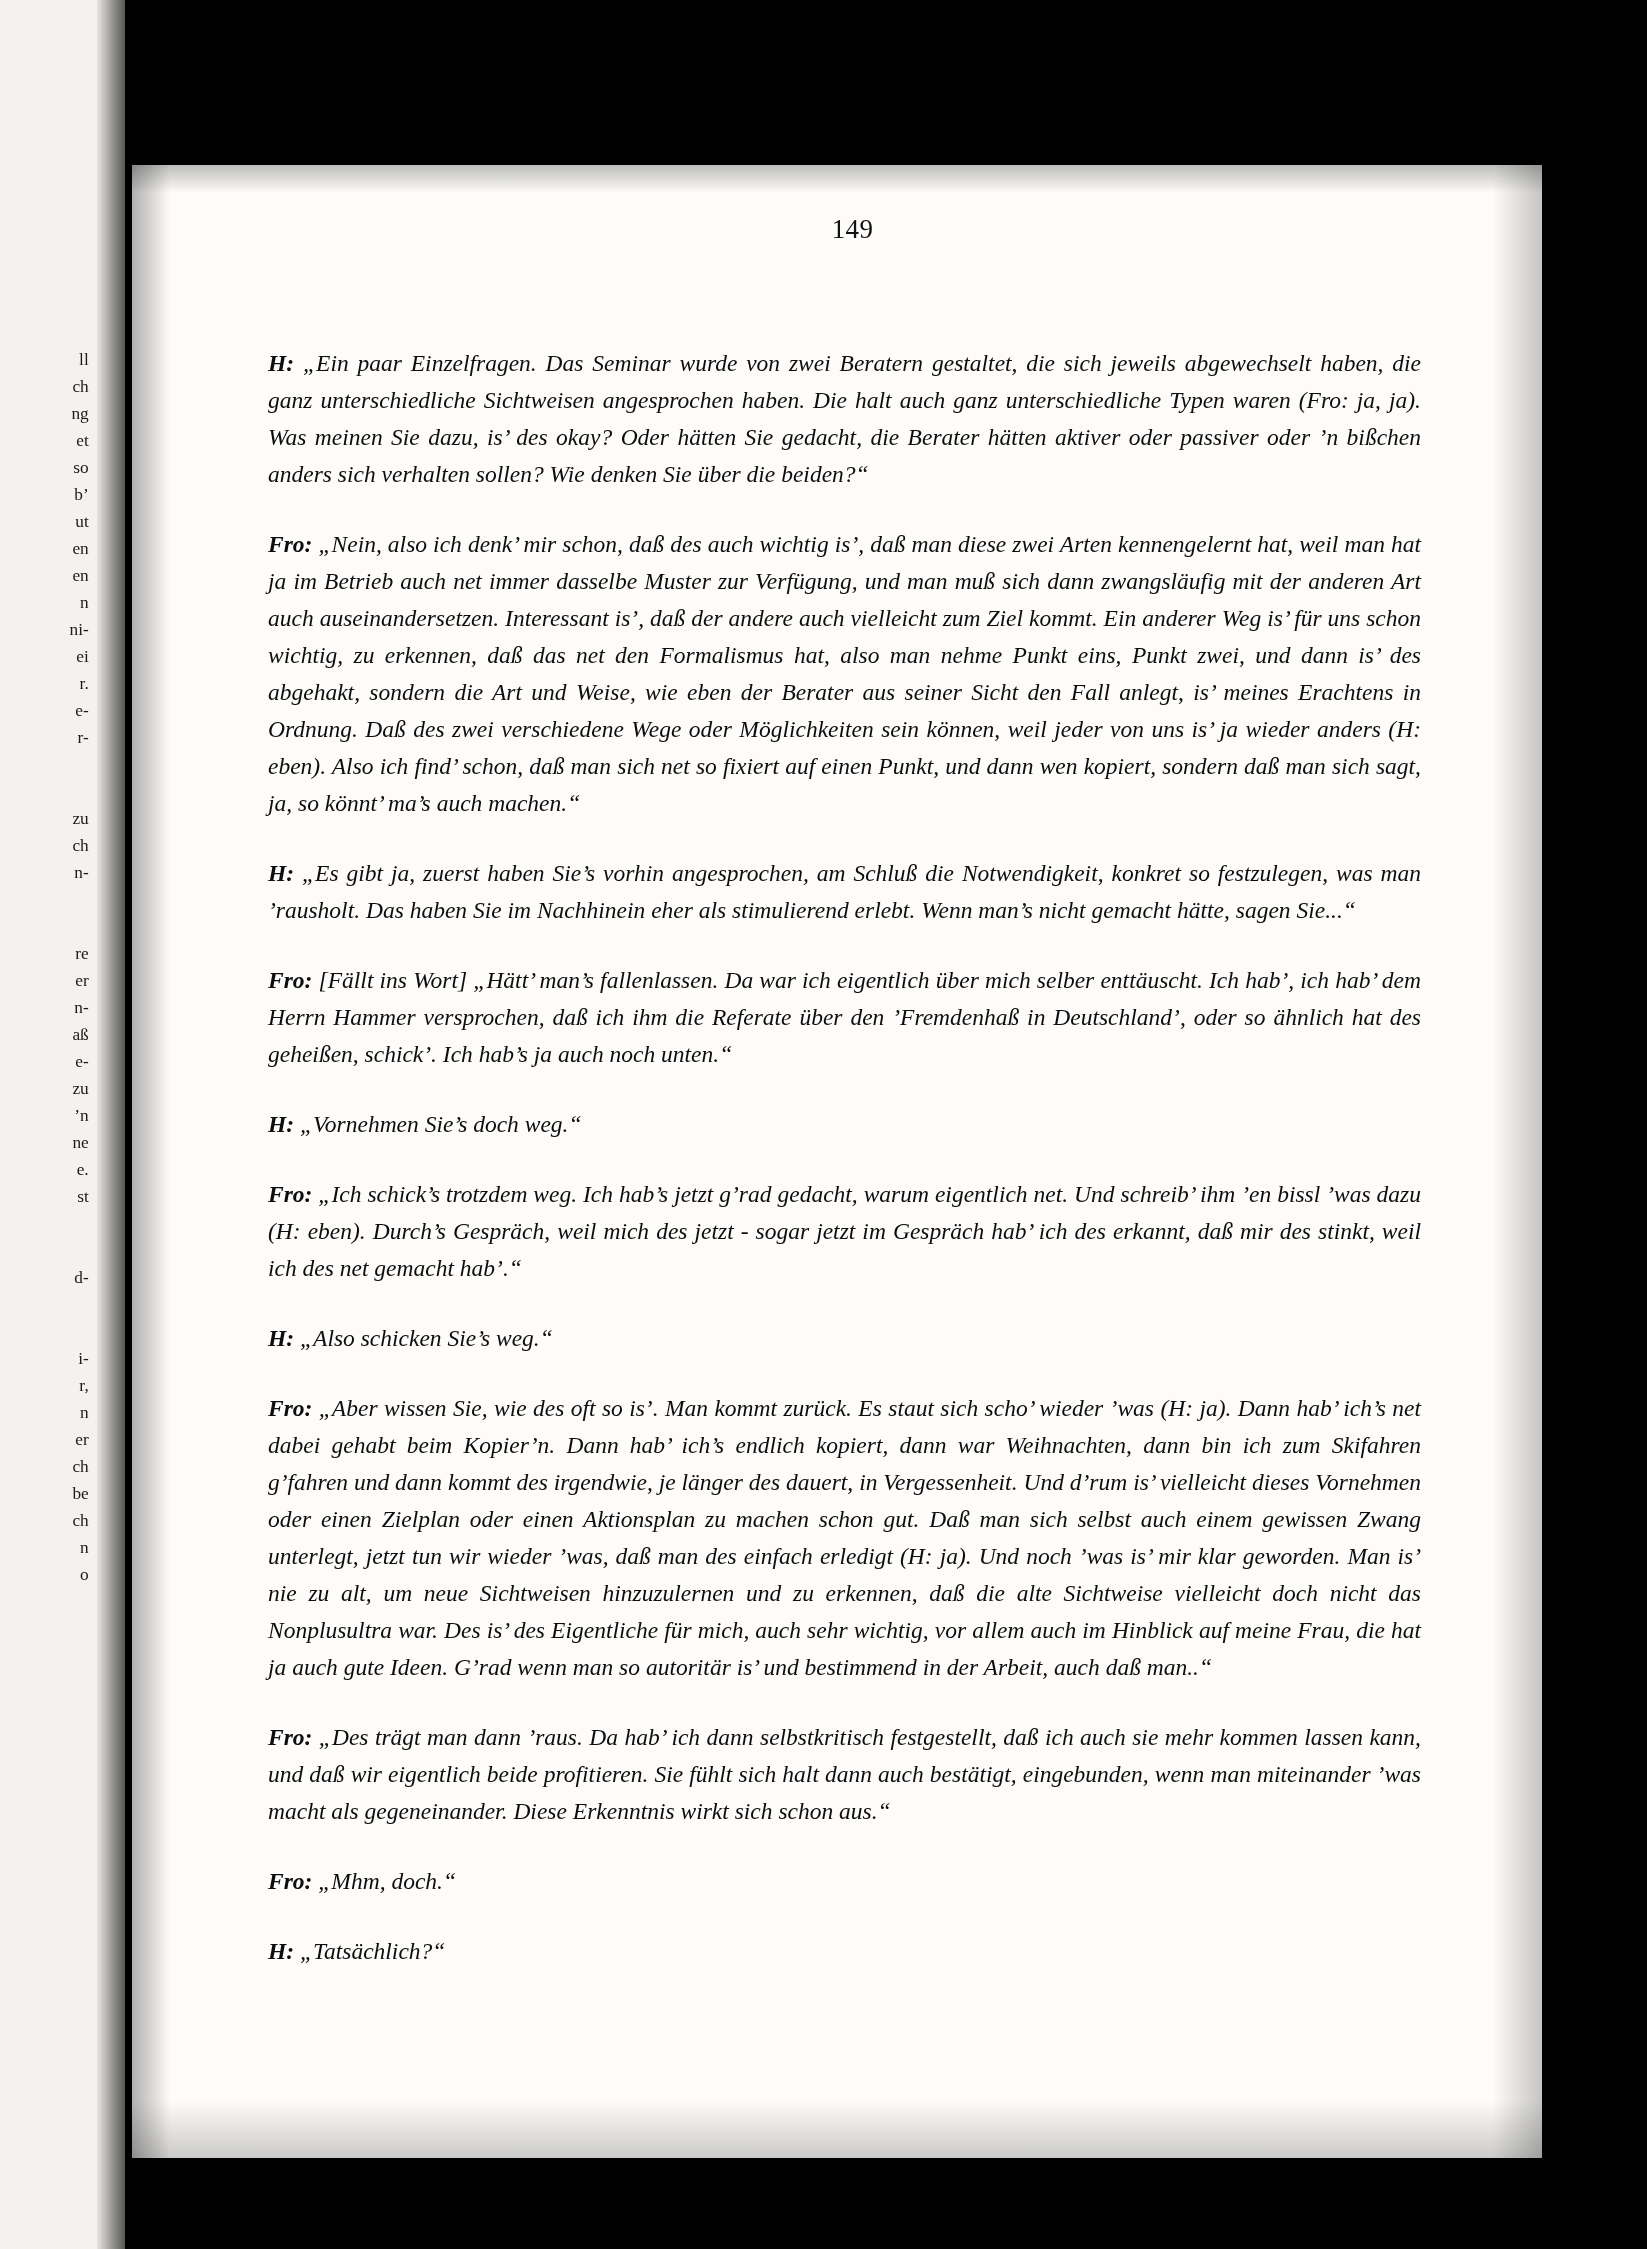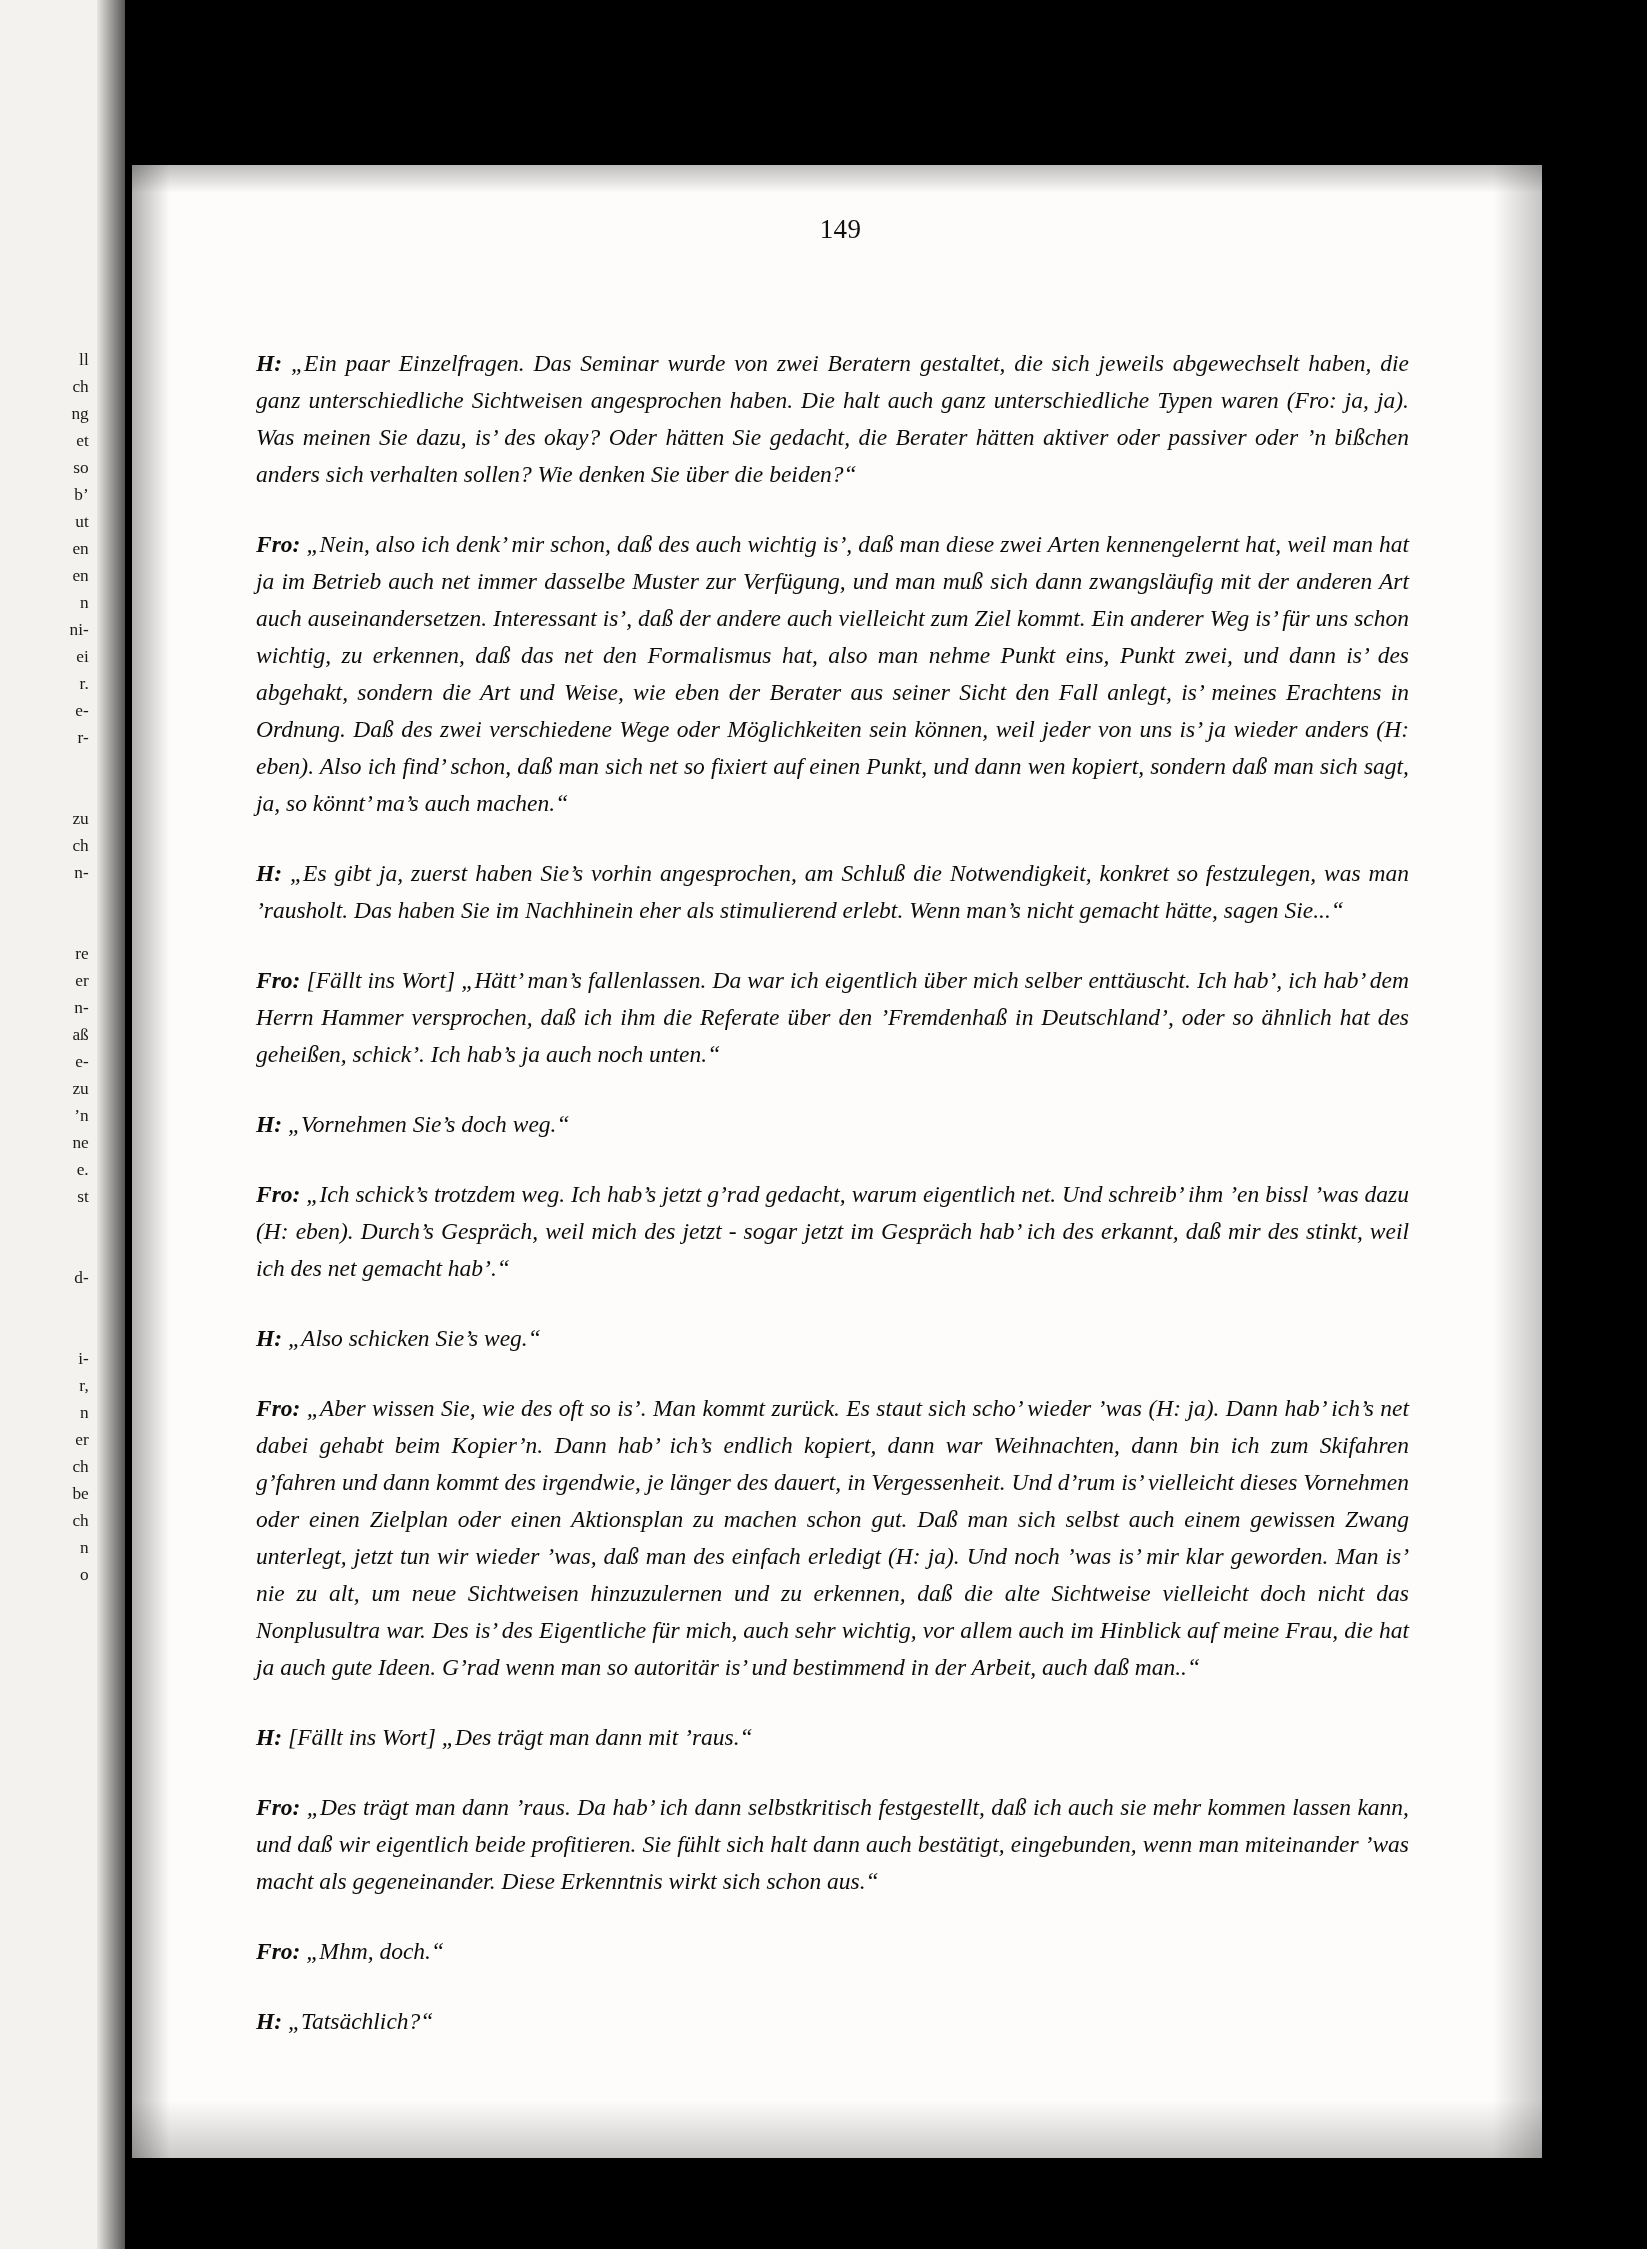--- a/index.html
+++ b/index.html
@@ -83,21 +83,21 @@
   }
   .page-curl-top {
     position: absolute;
     left: 0; top: 0;
     width: 100%; height: 28px;
     background: linear-gradient(to bottom, rgba(0,0,0,0.25), rgba(0,0,0,0));
   }
 
   .content {
     position: absolute;
-    left: 124px;
+    left: 136px;
     top: 49px;
     width: 1169px;
   }
 
   .folio {
     text-align: center;
     font-size: 27px;
     letter-spacing: 0.4px;
     color: #111;
     margin-bottom: 100px;
@@ -207,23 +207,20 @@
       </p>
 
       <p class="para">
         <span class="speaker">H:</span><span> „Also schicken Sie’s weg.“</span>
       </p>
 
       <p class="para">
         <span class="speaker">Fro:</span><span> „Aber wissen Sie, wie des oft so is’. Man kommt zurück. Es staut sich scho’ wieder ’was (H: ja). Dann hab’ ich’s net dabei gehabt beim Kopier’n. Dann hab’ ich’s endlich kopiert, dann war Weihnachten, dann bin ich zum Skifahren g’fahren und dann kommt des irgendwie, je länger des dauert, in Vergessenheit. Und d’rum is’ vielleicht dieses Vornehmen oder einen Zielplan oder einen Aktionsplan zu machen schon gut. Daß man sich selbst auch einem gewissen Zwang unterlegt, jetzt tun wir wieder ’was, daß man des einfach erledigt (H: ja). Und noch ’was is’ mir klar geworden. Man is’ nie zu alt, um neue Sichtweisen hinzuzulernen und zu erkennen, daß die alte Sichtweise vielleicht doch nicht das Nonplusultra war. Des is’ des Eigentliche für mich, auch sehr wichtig, vor allem auch im Hinblick auf meine Frau, die hat ja auch gute Ideen. G’rad wenn man so autoritär is’ und bestimmend in der Arbeit, auch daß man..“</span>
       </p>
 
-      <p class="para">
-        <span class="speaker">H:</span><span> [Fällt ins Wort] „Des trägt man dann mit ’raus.“</span>
-      </p>
 
       <p class="para">
         <span class="speaker">Fro:</span><span> „Des trägt man dann ’raus. Da hab’ ich dann selbstkritisch festgestellt, daß ich auch sie mehr kommen lassen kann, und daß wir eigentlich beide profitieren. Sie fühlt sich halt dann auch bestätigt, eingebunden, wenn man miteinander ’was macht als gegeneinander. Diese Erkenntnis wirkt sich schon aus.“</span>
       </p>
 
       <p class="para">
         <span class="speaker">Fro:</span><span> „Mhm, doch.“</span>
       </p>
 
       <p class="para">

